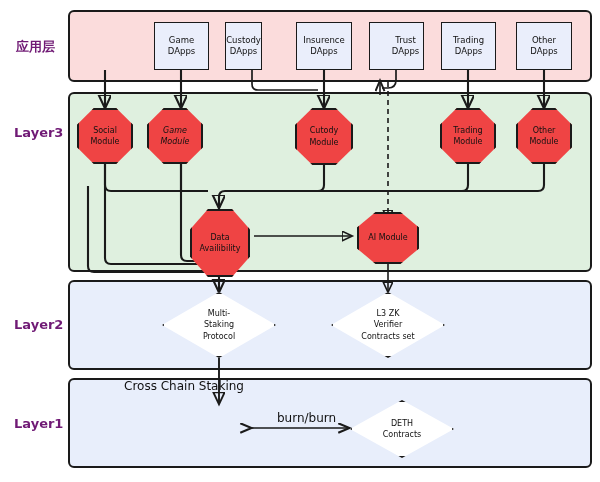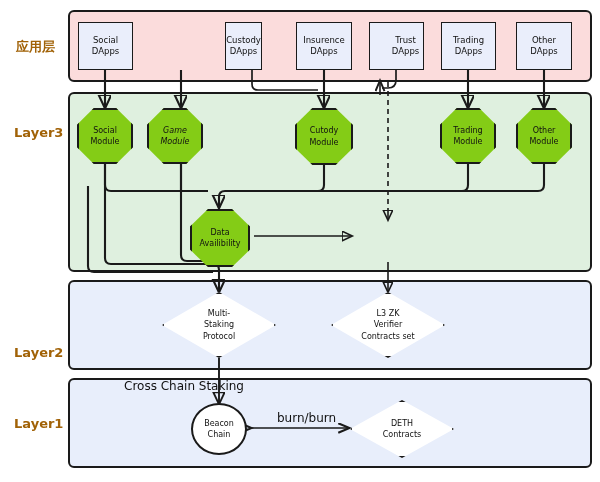--- a/index.html
+++ b/index.html
@@ -14,21 +14,21 @@
   
   .band{position:absolute;border:2px solid #1a1a1a;border-radius:6px;box-sizing:border-box;}
   .band-app{background:#fbdcdc;}
   .band-l3{background:#dff0df;}
   .band-l2{background:#e8eefb;}
   .band-l1{background:#e8eefb;}
 
   .layer-label{
     position:absolute;
     font-weight:bold;
-    color:#a16207;
+    color:#701a75;
     font-size:13px;
     text-align:left;
     white-space:nowrap;
   }
   .layer-label.cjk{font-size:13px;}
 
   
   .dapp{
     position:absolute;
     background:#eaeefb;
@@ -38,21 +38,21 @@
     text-align:center;
     font-size:8.5px;
     color:#111;
     line-height:1.35;
     padding:2px;
   }
 
   
   .octa{
     position:absolute;
-    background:#84cc16;
+    background:#ef4444;
     border:2px solid #1a1a1a;
     box-sizing:border-box;
     display:flex;align-items:center;justify-content:center;
     text-align:center;
     font-size:8px;
     color:#111;
     line-height:1.4;
     clip-path:polygon(30% 0%,70% 0%,100% 30%,100% 70%,70% 100%,30% 100%,0% 70%,0% 30%);
   }
   .octa .octa-inner{pointer-events:none;}
@@ -97,21 +97,21 @@
 
 <div id="diagram-root">
 
   <div class="band band-app" style="left:68px;  top:10px;  width:524px; height:72px;"></div>
   <div class="band band-l3" style="left:68px;  top:92px;  width:524px; height:180px;"></div>
   <div class="band band-l2" style="left:68px;  top:280px; width:524px; height:90px;"></div>
   <div class="band band-l1" style="left:68px;  top:378px; width:524px; height:90px;"></div>
 
   <div class="layer-label cjk" style="left:16px; top:38px;">应用层</div>
   <div class="layer-label" style="left:14px; top:125px;">Layer3</div>
-  <div class="layer-label" style="left:14px; top:317px;margin-top:28px;">Layer2</div>
+  <div class="layer-label" style="left:14px; top:317px;">Layer2</div>
   <div class="layer-label" style="left:14px; top:416px;">Layer1</div>
 
   <svg class="wires" viewBox="0 0 600 482">
     <defs>
       <marker id="arw" markerWidth="8" markerHeight="8" refX="6.2" refY="3" orient="auto">
         <path d="M0,0 L6.4,3 L0,6 z" fill="#1a1a1a" stroke="none"></path>
       </marker>
       <marker id="arwL" markerWidth="8" markerHeight="8" refX="6.2" refY="3" orient="auto">
         <path d="M0,0 L6.4,3 L0,6 z" fill="#1a1a1a" stroke="none"></path>
       </marker>
@@ -150,22 +150,22 @@
 
     <path d="M254,236 L352,236" stroke-width="1.6" marker-end="url(#arw)"></path>
 
     <path d="M388,262 L388,292" stroke-width="1.6" marker-end="url(#arw)"></path>
 
     <path d="M219,358 L219,404" stroke-width="1.9" marker-end="url(#arw)"></path>
 
     <path d="M252,428 L350,428" stroke-width="1.7" marker-end="url(#arwO)" marker-start="url(#arwO)"></path>
   </svg>
 
-  <div class="dapp" style="left:78px;  top:22px; width:55px; height:48px;">
-    <span>Social DApps</span>
+  <div class="dapp" style="left:154px; top:22px; width:55px; height:48px;">
+    <span>Game DApps</span>
   </div>
   <div class="dapp" style="left:225px; top:22px; width:37px; height:48px;">
     <span>Custody<br>DApps</span>
   </div>
   <div class="dapp" style="left:296px; top:22px; width:56px; height:48px;">
     <span>Insurence<br>DApps</span>
   </div>
   <div class="dapp" style="left:369px; top:22px; width:55px; height:48px;padding-left:20px;">
     <span>Trust<br>DApps</span>
   </div>
@@ -184,34 +184,34 @@
   </div>
   <div class="octa" style="left:295px; top:108px; width:58px; height:57px;">
     <span class="octa-inner">Cutody<br>Module</span>
   </div>
   <div class="octa" style="left:440px; top:108px; width:56px; height:56px;">
     <span class="octa-inner">Trading<br>Module</span>
   </div>
   <div class="octa" style="left:516px; top:108px; width:56px; height:56px;">
     <span class="octa-inner">Other<br>Module</span>
   </div>
-  <div class="octa" style="left:190px; top:209px; width:60px; height:58px;">
+  <div class="octa" style="left:190px; top:209px; width:60px; height:68px;">
     <span class="octa-inner">Data<br>Availibility</span>
+  </div>
+  <div class="octa" style="left:357px; top:212px; width:62px; height:52px;">
+    <span class="octa-inner">AI Module</span>
   </div>
 
   <div class="diamond" style="left:162px; top:292px; width:114px; height:66px;">
     <span>Multi-<br>Staking<br>Protocol</span>
   </div>
   <div class="diamond" style="left:331px; top:292px; width:114px; height:66px;">
     <span>L3 ZK<br>Verifier<br>Contracts set</span>
   </div>
 
-  <div class="circle" style="left:191px; top:403px; width:56px; height:52px;">
-    <span>Beacon<br>Chain</span>
-  </div>
   <div class="diamond" style="left:350px; top:400px; width:104px; height:58px;">
     <span>DETH<br>Contracts</span>
   </div>
 
   <div class="edge-label" style="left:124px; top:379px;">Cross Chain Staking</div>
   <div class="edge-label" style="left:277px; top:411px;">burn/burn</div>
 
 </div>
 
 </body></html>

